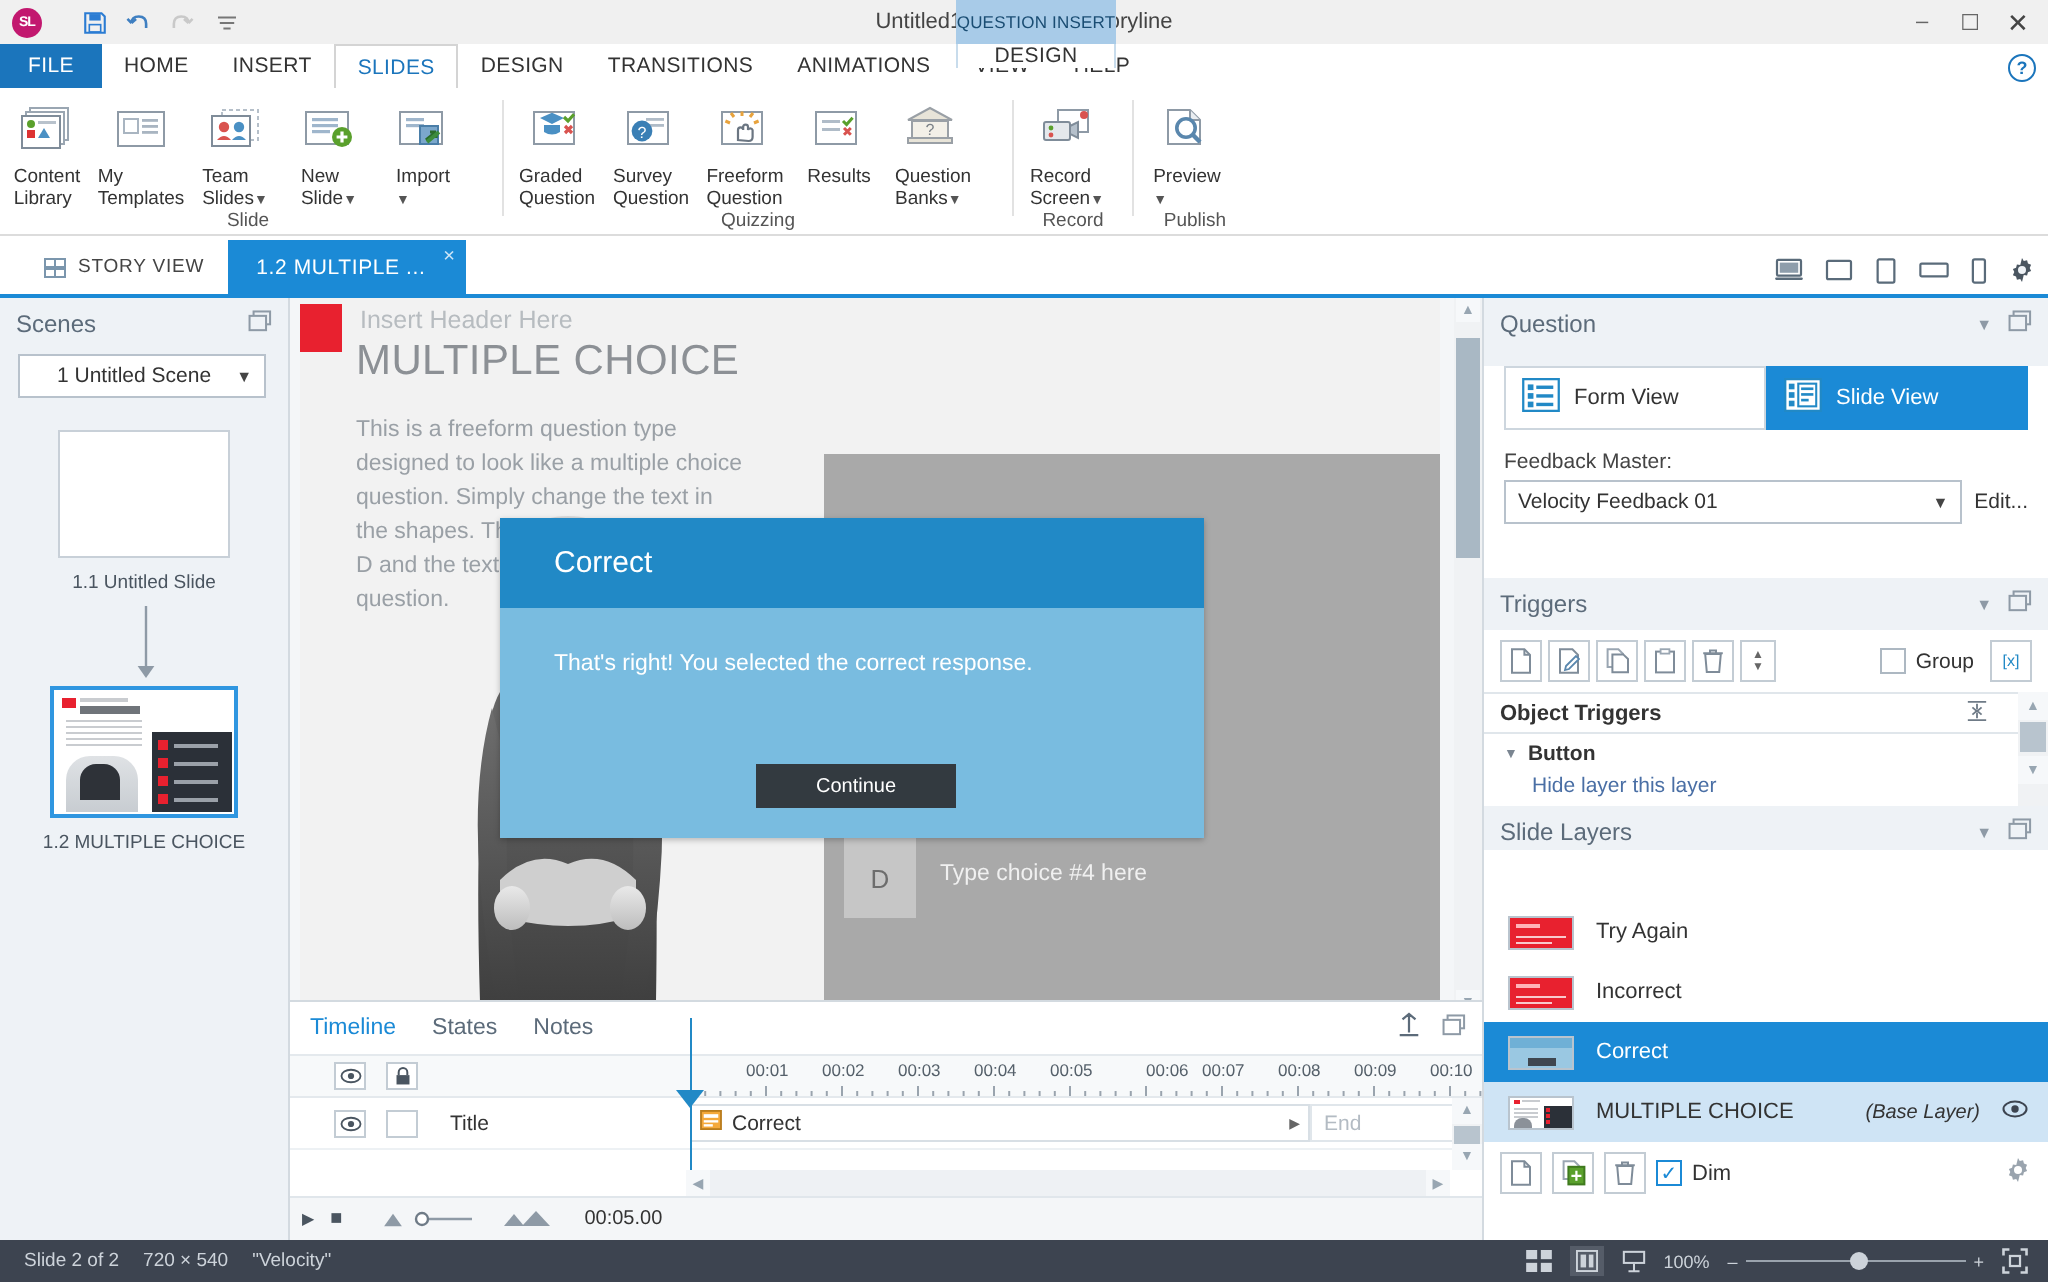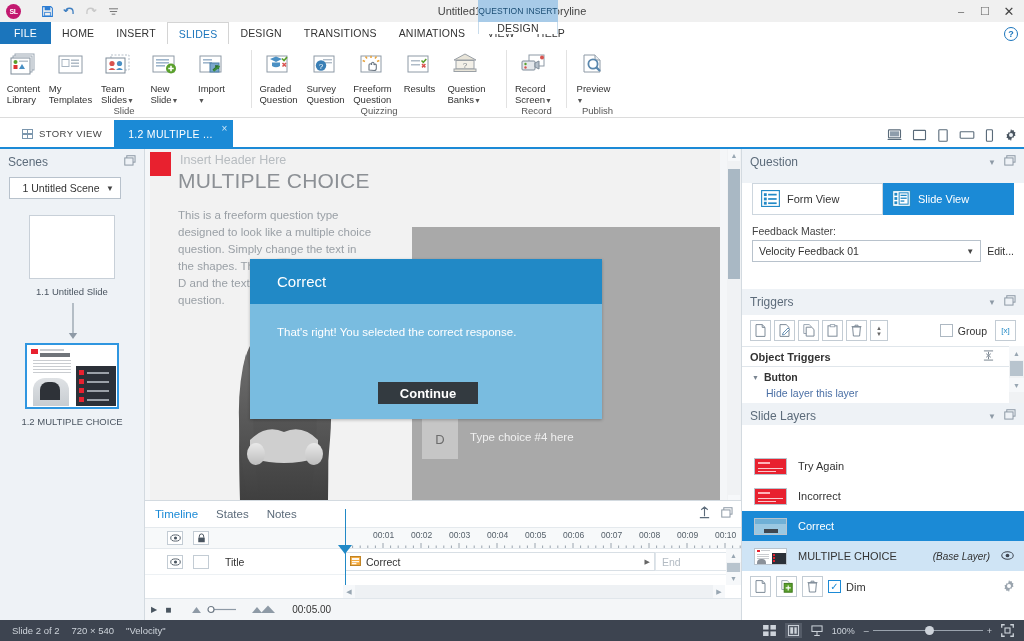--- a/index.html
+++ b/index.html
@@ -112,21 +112,21 @@
   .scenes {
     position:absolute; left:0; top:149px; width:145px; bottom:21px;
     background:#eef2f6; border-right:1px solid #d3dae0;
   }
   .panel-head {
     height:26px; display:flex; align-items:center; padding:0 8px;
     font-size:12px; color:#5c6b7a;
   }
   .panel-head .spacer { flex:1; }
   .scene-select {
-    margin:2px 23px 0 9px; height:22px; background:#fff; border:1px solid #b8c2cc;
+    margin:2px 11px 0 9px; height:22px; background:#fff; border:1px solid #b8c2cc;
     display:flex; align-items:center; padding:0 6px; font-size:10.5px; color:#333;
   }
   .scene-select .cv { flex:1; text-align:center; }
   .thumb-wrap { display:flex; flex-direction:column; align-items:center; margin-top:16px; }
   .thumb-blank {
     width:86px; height:64px; background:#fff; border:1px solid #c8d0d8;
   }
   .thumb-cap { font-size:9.5px; color:#4a5560; margin-top:7px; }
   .arrow-down { margin:6px 0 4px 0; width:10px; height:36px; position:relative; }
   .thumb-sel {
@@ -158,22 +158,22 @@
   .choice-txt { position:absolute; left:48px; top:12px; font-size:11.5px; color:#f0f0f0; }
 
   
   .dlg { position:absolute; left:100px; top:110px; width:352px; height:160px;
     box-shadow:0 1px 3px rgba(0,0,0,0.25); }
   .dlg-head { height:45px; background:#2189c6; display:flex; align-items:center;
     padding-left:27px; color:#fff; font-size:15px; }
   .dlg-body { height:115px; background:#79bce0; position:relative;padding-left:36px; }
   .dlg-msg { position:absolute; left:27px; top:22px; font-size:11.5px; color:#fff; }
   .dlg-btn { position:absolute; left:128px; top:78px; width:100px; height:22px;
-    background:#333a40; color:#fff; font-size:13px;
-    display:flex; align-items:center; justify-content:center;font-weight:bold; }
+    background:#333a40; color:#fff; font-size:10px;
+    display:flex; align-items:center; justify-content:center; }
 
   
   .cv-vscroll { position:absolute; right:0; top:0; width:14px; bottom:14px; background:#f0f2f4; }
   .cv-vthumb { position:absolute; left:1px; top:20px; width:12px; height:110px; background:#a9b8c4; }
   .cv-hscroll { position:absolute; left:0; right:14px; bottom:0; height:14px; background:#f0f2f4; }
   .cv-hthumb { position:absolute; left:44px; top:1px; width:494px; height:12px; background:#a9b8c4;
     display:flex; align-items:center; justify-content:center; color:#e8eef3; font-size:8px; letter-spacing:1px;}
   .cv-arrow { position:absolute; background:#f6f8fa; display:flex; align-items:center;
     justify-content:center; color:#98a6b2; font-size:7px; }
 
@@ -677,21 +677,21 @@
             <path d="M2.6 5V3.4a2.4 2.4 0 014.8 0V5" fill="none" stroke="#4a5560" stroke-width="1.1"></path>
             <rect x="1.4" y="5" width="7.2" height="5.2" fill="#4a5560"></rect>
           </svg>
       </span>
       <div class="tl-ruler">
         <span class="tl-tick" style="left:28px;">00:01</span>
         <span class="tl-tick" style="left:66px;">00:02</span>
         <span class="tl-tick" style="left:104px;">00:03</span>
         <span class="tl-tick" style="left:142px;">00:04</span>
         <span class="tl-tick" style="left:180px;">00:05</span>
-        <span class="tl-tick" style="left:218px;">00:06</span>
+        <span class="tl-tick" style="left:228px;">00:06</span>
         <span class="tl-tick" style="left:256px;">00:07</span>
         <span class="tl-tick" style="left:294px;">00:08</span>
         <span class="tl-tick" style="left:332px;">00:09</span>
         <span class="tl-tick" style="left:370px;">00:10</span>
         <svg style="position:absolute;left:0;bottom:1px;" width="420" height="7">
           <g stroke="#9aa4ae" stroke-width="1">
             <path d="M0 6 v-5"></path>
               <path d="M7.6 6 v-2.5"></path>
               <path d="M15.2 6 v-2.5"></path>
               <path d="M22.8 6 v-2.5"></path>

